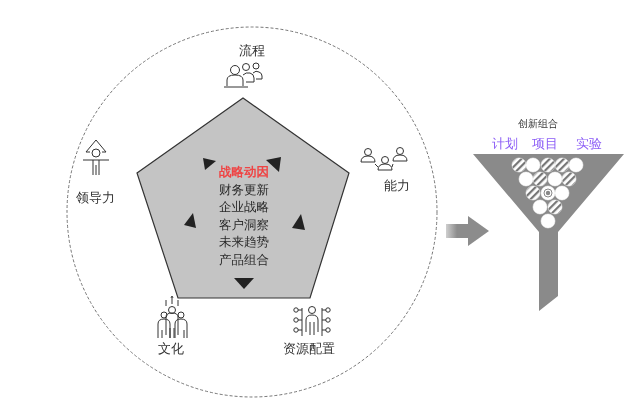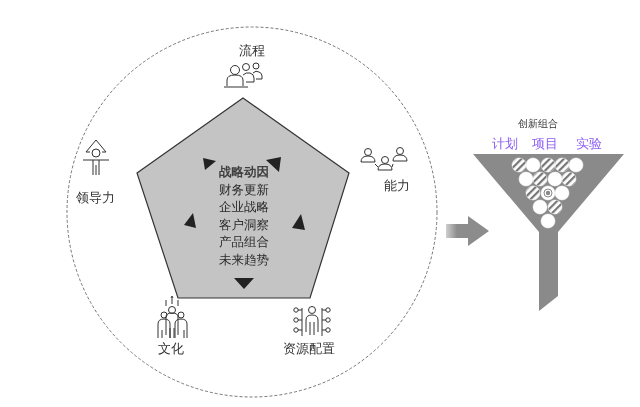--- a/index.html
+++ b/index.html
@@ -3,21 +3,21 @@
 <meta charset="utf-8">
 <style>
   html, body { margin: 0; padding: 0; background: #ffffff; }
   body { width: 640px; height: 407px; position: relative; overflow: hidden;
          font-family: "DejaVu Serif", "Liberation Serif", serif; }
   #diagram { position: absolute; left: 0; top: 0; }
   .lbl { position: absolute; font-size: 13px; color: #333; white-space: nowrap;
          font-family: "DejaVu Serif", "Liberation Serif", serif; }
   .center-text { position: absolute; left: 203px; top: 163px; width: 82px;
          text-align: center; font-size: 12.5px; line-height: 17.6px; color: #2a2a2a; }
-  .center-text .head { font-family: "DejaVu Sans", "Liberation Sans", sans-serif; font-weight: bold; color: #404040; }
+  .center-text .head { font-family: "DejaVu Sans", "Liberation Sans", sans-serif; font-weight: bold; color: #ef4444; }
   .funnel-title { position: absolute; left: 518px; top: 117px; font-size: 10px; color: #333; }
   .funnel-sub { position: absolute; top: 135px; font-size: 13px; color: #8b5cf6; }
 </style>
 </head>
 <body>
 
 <svg id="diagram" width="640" height="407" viewBox="0 0 640 407">
   <defs>
     <pattern id="stripes" patternUnits="userSpaceOnUse" width="5" height="5" patternTransform="rotate(-45)">
       <rect width="5" height="5" fill="#ffffff"></rect>
@@ -135,20 +135,20 @@
 <div class="lbl" style="left:76px; top:189px;">领导力</div>
 <div class="lbl" style="left:384px; top:177px;">能力</div>
 <div class="lbl" style="left:158px; top:340px;">文化</div>
 <div class="lbl" style="left:283px; top:340px;">资源配置</div>
 
 <div class="center-text">
   <div class="head">战略动因</div>
   <div>财务更新</div>
   <div>企业战略</div>
   <div>客户洞察</div>
+  <div>未来趋势</div>
   <div>产品组合</div>
-  <div>未来趋势</div>
 </div>
 
 <div class="funnel-title">创新组合</div>
 <div class="funnel-sub" style="left:492px;">计划</div>
 <div class="funnel-sub" style="left:532px;">项目</div>
 <div class="funnel-sub" style="left:576px;">实验</div>
 
 </body></html>

